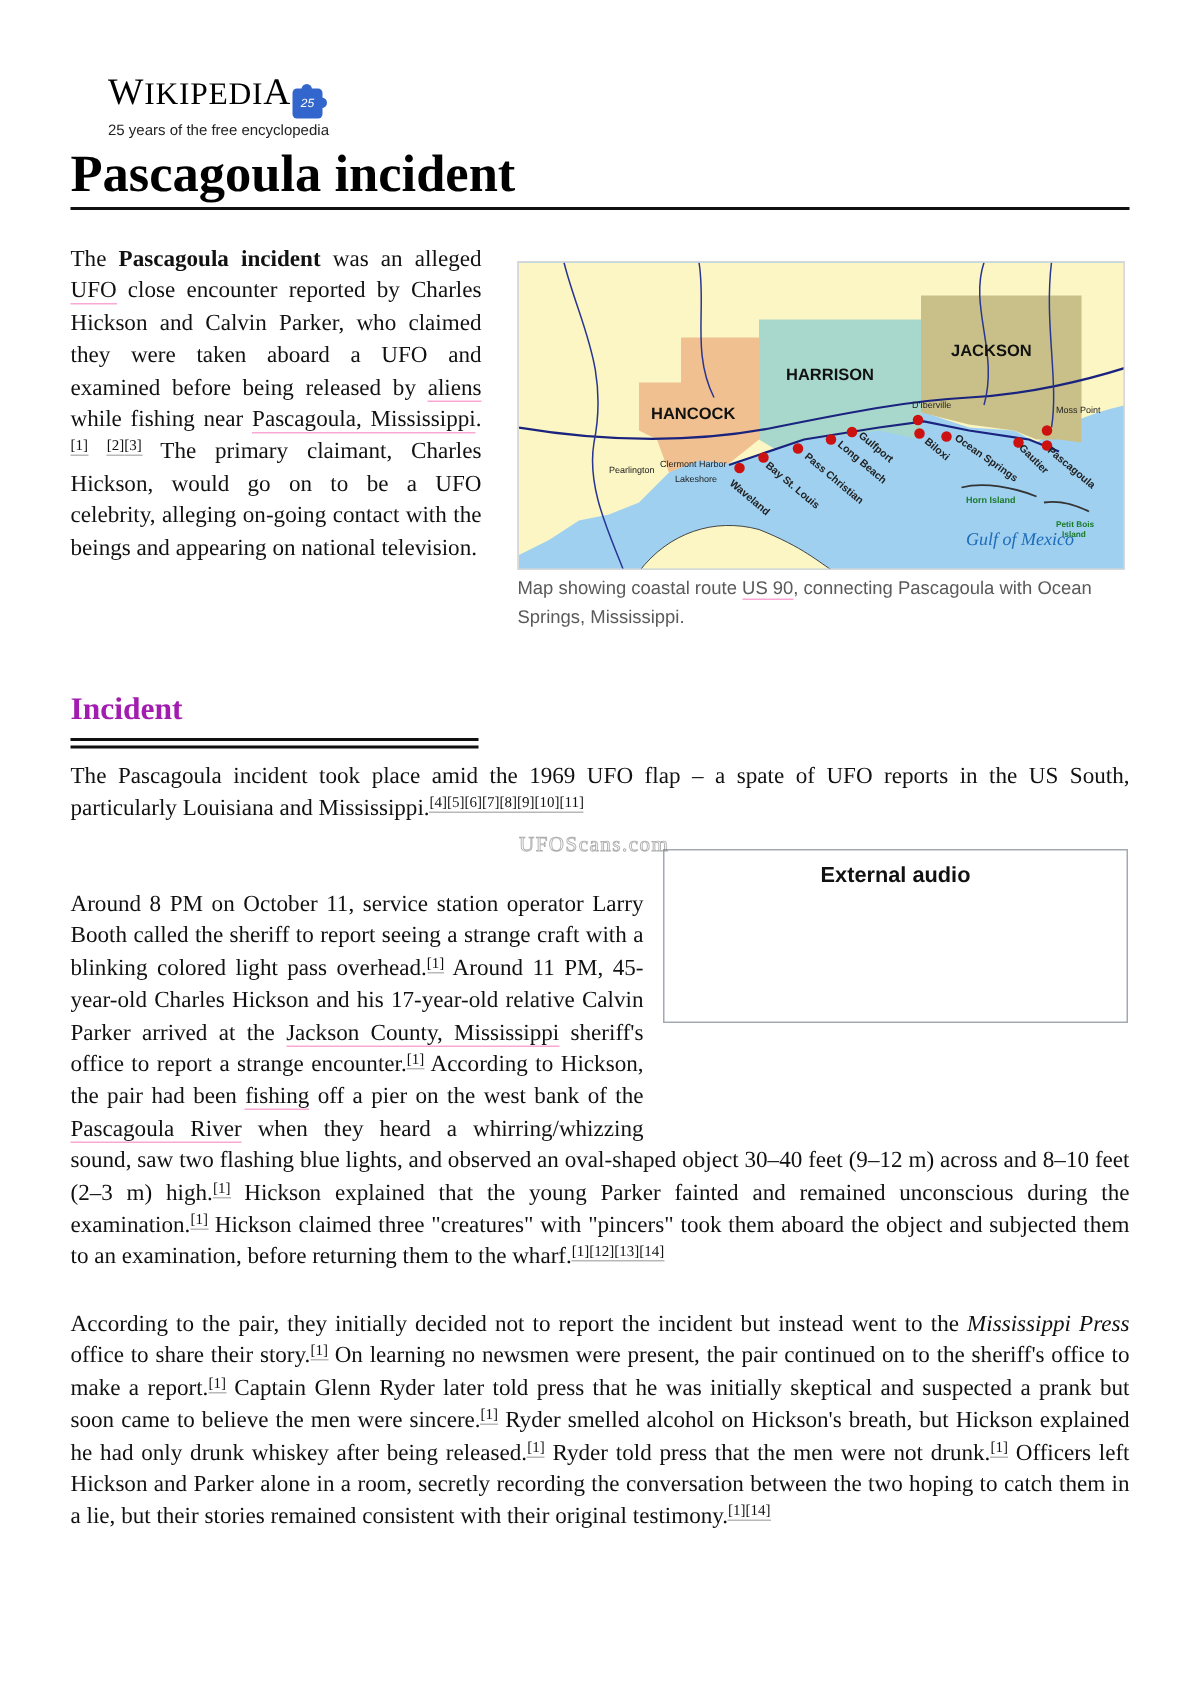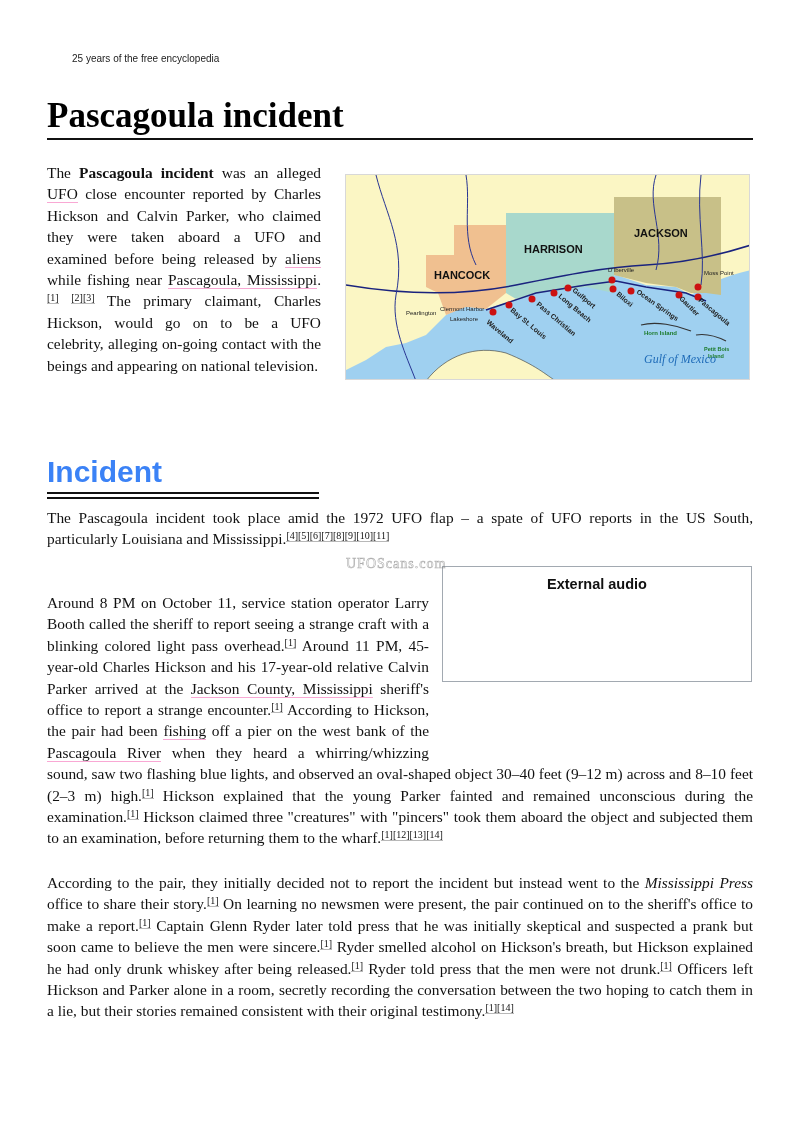--- a/index.html
+++ b/index.html
@@ -58,22 +58,22 @@
   }
   .caption {
     font-family: "Liberation Sans", sans-serif; font-size: 12.3px; line-height: 19px;
     color: #5a5a5a; margin-top: 3px;
   }
   .caption a.lnk { color: #5a5a5a; }
 
   
   .h2 {
     position: absolute; left: 0; top: 456px; width: 272px;
-    font-family: Liberation Sans, sans-serif; font-weight: bold; font-size: 30px;
-    line-height: 32px; margin: 0; color: #3b82f6;
+    font-family: Liberation Serif, serif; font-weight: bold; font-size: 21px;
+    line-height: 32px; margin: 0; color: #a21caf;
   }
   .h2-rule1 { position: absolute; left: 0; top: 492px; width: 272px; height: 2px; background: #111; }
   .h2-rule2 { position: absolute; left: 0; top: 497px; width: 272px; height: 2px; background: #111; }
 
   .p1 { position: absolute; left: 0; top: 507px; width: 706px; }
 
   
   .audio-box {
     position: absolute; left: 395px; top: 566px; width: 310px; height: 116px;
     border: 1px solid #a2a9b1; box-sizing: border-box; background: #fff;
@@ -97,20 +97,23 @@
     color: rgba(170,170,170,0.55); pointer-events: none;
     -webkit-text-stroke: 0.6px rgba(120,120,120,0.6); color: transparent;
   }
 </style>
 </head>
 <body>
 
 <div class="page">
 
   <div class="logo">
+    <div>
+      <span class="logo-word"><span class="cap">W</span><span>IKIPEDI</span><span class="cap">A</span></span><span class="logo-puzzle">25</span>
+    </div>
     <div class="logo-tagline">25 years of the free encyclopedia</div>
   </div>
 
   <h1 class="title">Pascagoula incident</h1>
 
   <p class="para lead"><span>The </span><b>Pascagoula incident</b><span> was an alleged </span><a class="lnk">UFO</a><span> close encounter reported by Charles Hickson and Calvin Parker, who claimed they were taken aboard a UFO and examined before being released by </span><a class="lnk">aliens</a><span> while fishing near </span><a class="lnk">Pascagoula, Mississippi</a><span>.</span><sup class="ref">[1]</sup> <sup class="ref">[2]</sup><sup class="ref">[3]</sup><span> The primary claimant, Charles Hickson, would go on to be a UFO celebrity, alleging on-going contact with the beings and appearing on national television.</span></p>
 
   <div class="figure">
     <div class="map">
       <svg width="405" height="206" viewBox="0 0 405 206" xmlns="http://www.w3.org/2000/svg">
@@ -164,27 +167,28 @@
         <text x="358" y="100" font-family="Liberation Sans, sans-serif" font-size="6" fill="#222">Moss Point</text>
         <text x="60" y="140" font-family="Liberation Sans, sans-serif" font-size="6" fill="#222">Pearlington</text>
         <text x="94" y="136" font-family="Liberation Sans, sans-serif" font-size="6" fill="#222">Clermont Harbor</text>
         <text x="104" y="146" font-family="Liberation Sans, sans-serif" font-size="6" fill="#222">Lakeshore</text>
         <text x="298" y="160" font-family="Liberation Sans, sans-serif" font-size="6" font-weight="bold" fill="#1b7a2a">Horn Island</text>
         <text x="358" y="176" font-family="Liberation Sans, sans-serif" font-size="5.5" font-weight="bold" fill="#1b7a2a">Petit Bois</text>
         <text x="362" y="183" font-family="Liberation Sans, sans-serif" font-size="5.5" font-weight="bold" fill="#1b7a2a">Island</text>
         <text x="298" y="188" font-family="Liberation Serif, serif" font-size="12" font-style="italic" fill="#1e6bb8">Gulf of Mexico</text>
       </svg>
     </div>
+    <div class="caption"><span>Map showing coastal route </span><a class="lnk">US 90</a><span>, connecting Pascagoula with Ocean Springs, Mississippi.</span></div>
   </div>
 
   <h2 class="h2">Incident</h2>
   <div class="h2-rule1"></div>
   <div class="h2-rule2"></div>
 
-  <p class="para p1"><span>The Pascagoula incident took place amid the 1972 UFO flap – a spate of UFO reports in the US South, particularly Louisiana and Mississippi.</span><sup class="ref">[4][5][6][7][8][9][10][11]</sup></p>
+  <p class="para p1"><span>The Pascagoula incident took place amid the 1969 UFO flap – a spate of UFO reports in the US South, particularly Louisiana and Mississippi.</span><sup class="ref">[4][5][6][7][8][9][10][11]</sup></p>
 
   <p class="para p2"><span style="float:right;width:324px;height:150px;"></span><span>Around 8 PM on October 11, service station operator Larry Booth called the sheriff to report seeing a strange craft with a blinking colored light pass overhead.</span><sup class="ref">[1]</sup><span> Around 11 PM, 45-year-old Charles Hickson and his 17-year-old relative Calvin Parker arrived at the </span><a class="lnk">Jackson County, Mississippi</a><span> sheriff's office to report a strange encounter.</span><sup class="ref">[1]</sup><span> According to Hickson, the pair had been </span><a class="lnk">fishing</a><span> off a pier on the west bank of the </span><a class="lnk">Pascagoula River</a><span> when they heard a whirring/whizzing sound, saw two flashing blue lights, and observed an oval-shaped object 30–40 feet (9–12 m) across and 8–10 feet (2–3 m) high.</span><sup class="ref">[1]</sup><span> Hickson explained that the young Parker fainted and remained unconscious during the examination.</span><sup class="ref">[1]</sup><span> Hickson claimed three "creatures" with "pincers" took them aboard the object and subjected them to an examination, before returning them to the wharf.</span><sup class="ref">[1][12][13][14]</sup></p>
 
   <div class="audio-box">
     <div class="audio-title">External audio</div>
   </div>
 
   <p class="para p3"><span>According to the pair, they initially decided not to report the incident but instead went to the </span><i>Mississippi Press</i><span> office to share their story.</span><sup class="ref">[1]</sup><span> On learning no newsmen were present, the pair continued on to the sheriff's office to make a report.</span><sup class="ref">[1]</sup><span> Captain Glenn Ryder later told press that he was initially skeptical and suspected a prank but soon came to believe the men were sincere.</span><sup class="ref">[1]</sup><span> Ryder smelled alcohol on Hickson's breath, but Hickson explained he had only drunk whiskey after being released.</span><sup class="ref">[1]</sup><span> Ryder told press that the men were not drunk.</span><sup class="ref">[1]</sup><span> Officers left Hickson and Parker alone in a room, secretly recording the conversation between the two hoping to catch them in a lie, but their stories remained consistent with their original testimony.</span><sup class="ref">[1][14]</sup></p>
 
   <div class="watermark">UFOScans.com</div>

